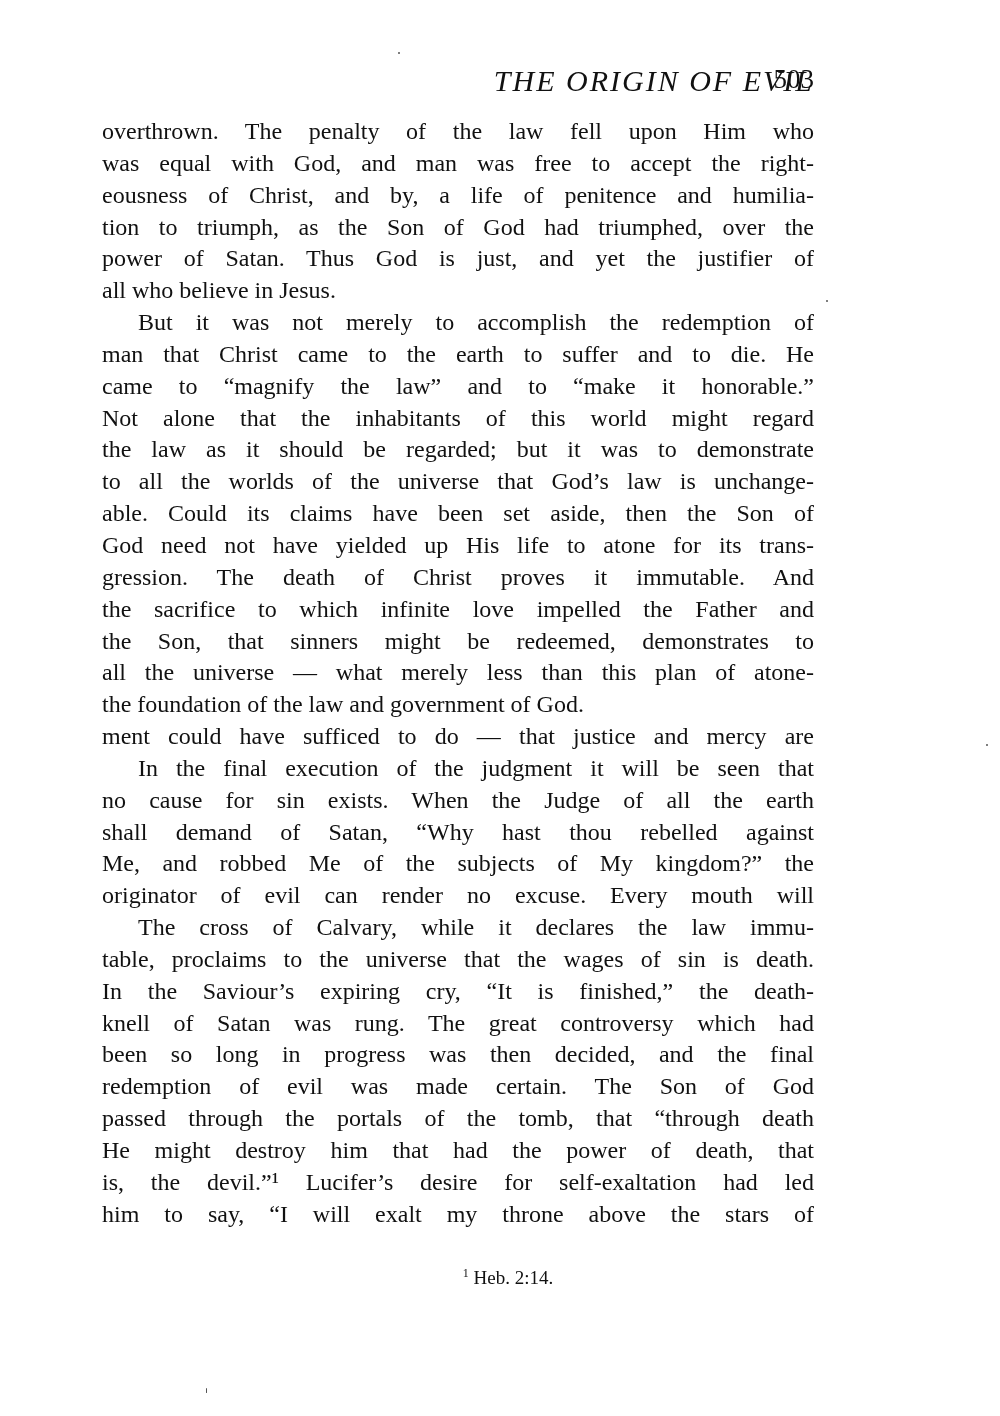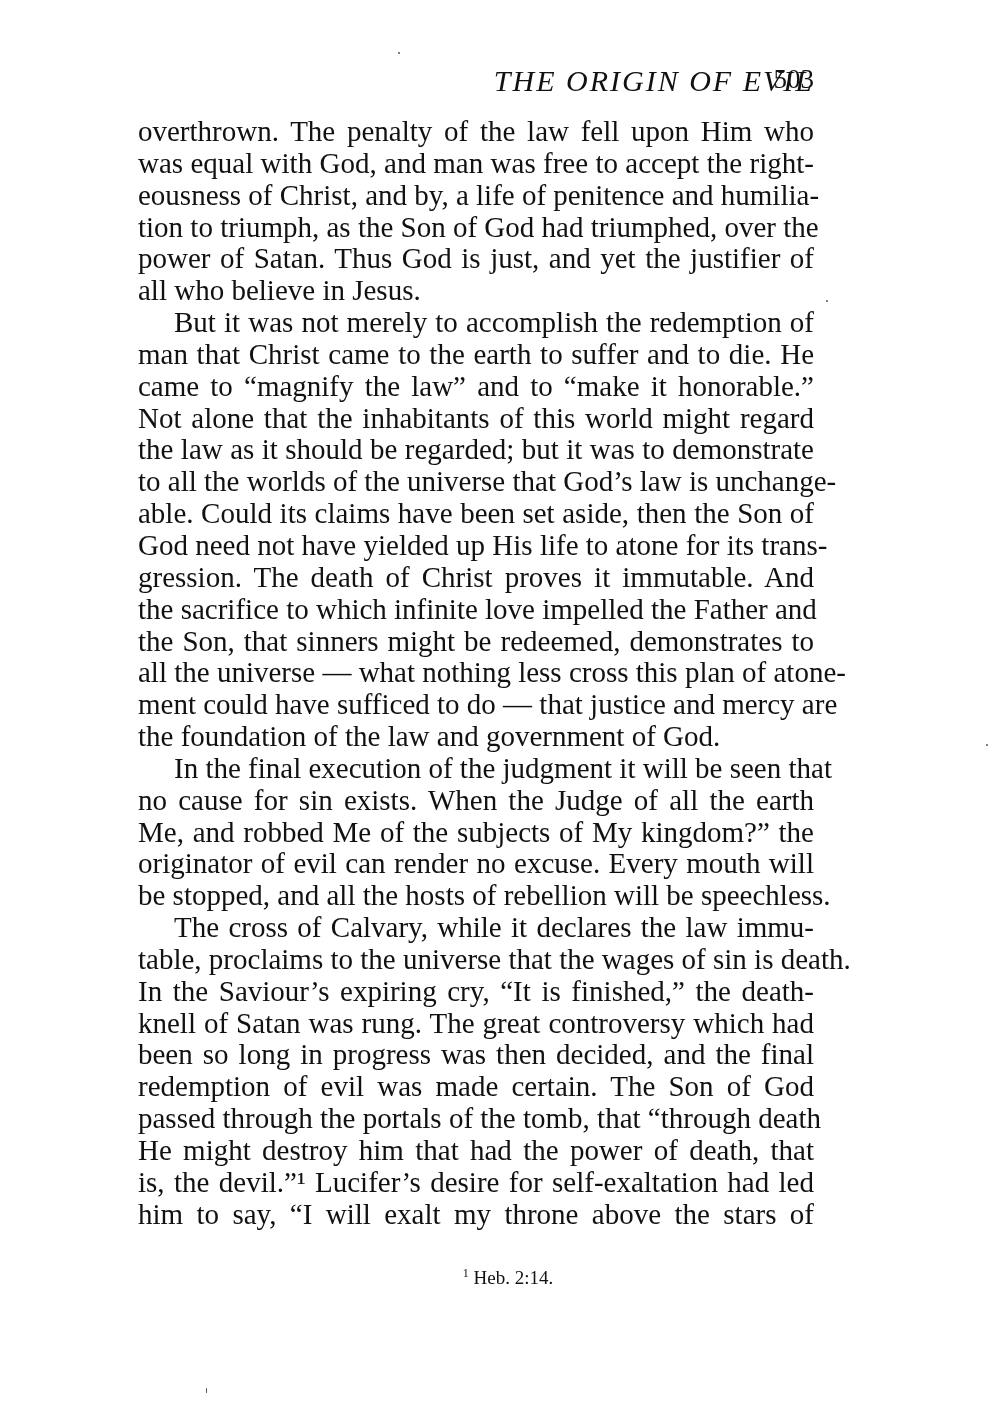--- a/index.html
+++ b/index.html
@@ -47,25 +47,24 @@
     .body-text {
       position: absolute;
       top: 116px;
       left: 102px;
       width: 712px;
     }
     .line {
       display: block;
       height: 31.85px;
       line-height: 31.85px;
-      font-size: 29px;
+      font-size: 24px;
       white-space: nowrap;
       text-align: justify;
       text-align-last: justify;
-      margin-left: 36px;
     }
     .line.last {
       text-align-last: left;
     }
     .line.indent {
       padding-left: 36px;
     }
     .footnote {
       position: absolute;
       top: 1267px;
@@ -115,31 +114,31 @@
       <span class="line">man that Christ came to the earth to suffer and to die.  He</span>
       <span class="line">came to “magnify the law” and to “make it honorable.”</span>
       <span class="line">Not alone that the inhabitants of this world might regard</span>
       <span class="line">the law as it should be regarded; but it was to demonstrate</span>
       <span class="line">to all the worlds of the universe that God’s law is unchange-</span>
       <span class="line">able.  Could its claims have been set aside, then the Son of</span>
       <span class="line">God need not have yielded up His life to atone for its trans-</span>
       <span class="line">gression.  The death of Christ proves it immutable.  And</span>
       <span class="line">the sacrifice to which infinite love impelled the Father and</span>
       <span class="line">the Son, that sinners might be redeemed, demonstrates to</span>
-      <span class="line">all the universe — what nothing less cross this plan of atone-</span>
+      <span class="line">all the universe — what merely less than this plan of atone-</span>
+      <span class="line last">the foundation of the law and government of God.</span>
       <span class="line">ment could have sufficed to do — that justice and mercy are</span>
-      <span class="line last">the foundation of the law and government of God.</span>
     </div>
 
     <div class="paragraph">
       <span class="line indent">In the final execution of the judgment it will be seen that</span>
       <span class="line">no cause for sin exists.  When the Judge of all the earth</span>
+      <span class="line">shall demand of Satan, “Why hast thou rebelled against</span>
       <span class="line">Me, and robbed Me of the subjects of My kingdom?” the</span>
       <span class="line">originator of evil can render no excuse.  Every mouth will</span>
-      <span class="line">be stopped, and all the hosts of rebellion will be speechless.</span>
     </div>
 
     <div class="paragraph">
       <span class="line indent">The cross of Calvary, while it declares the law immu-</span>
       <span class="line">table, proclaims to the universe that the wages of sin is death.</span>
       <span class="line">In the Saviour’s expiring cry, “It is finished,” the death-</span>
       <span class="line">knell of Satan was rung.  The great controversy which had</span>
       <span class="line">been so long in progress was then decided, and the final</span>
       <span class="line">redemption of evil was made certain.  The Son of God</span>
       <span class="line">passed through the portals of the tomb, that “through death</span>

